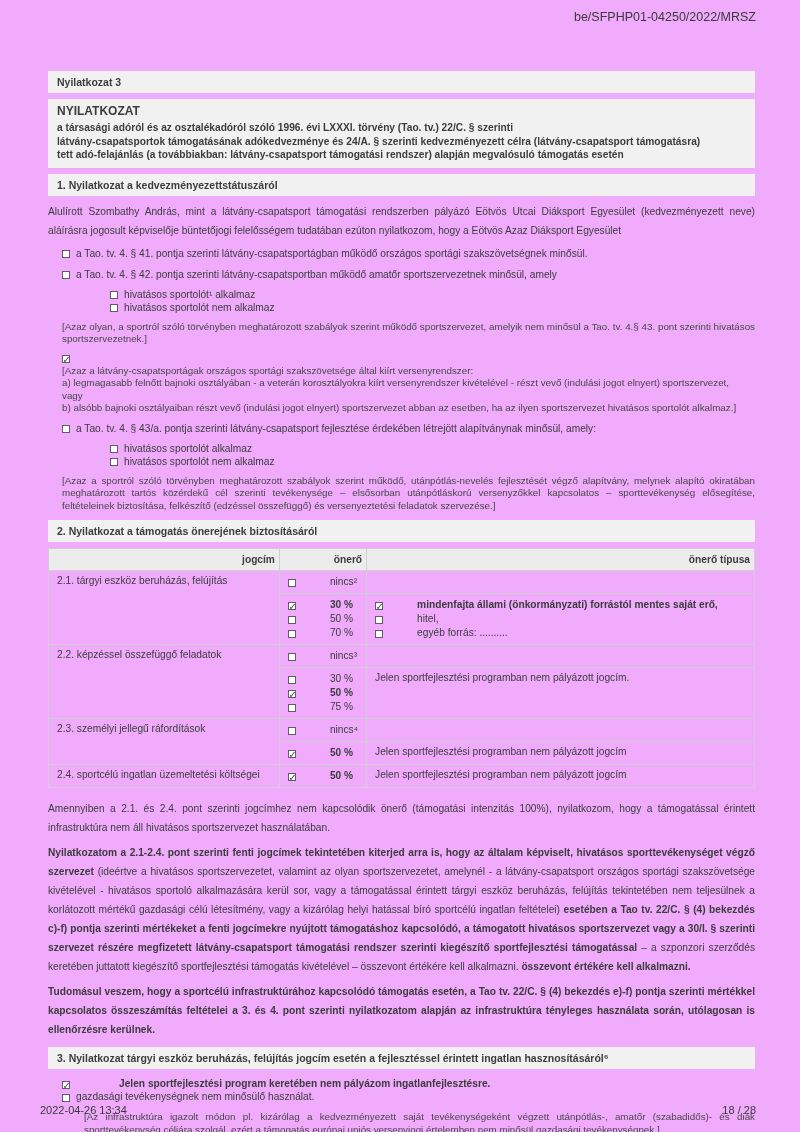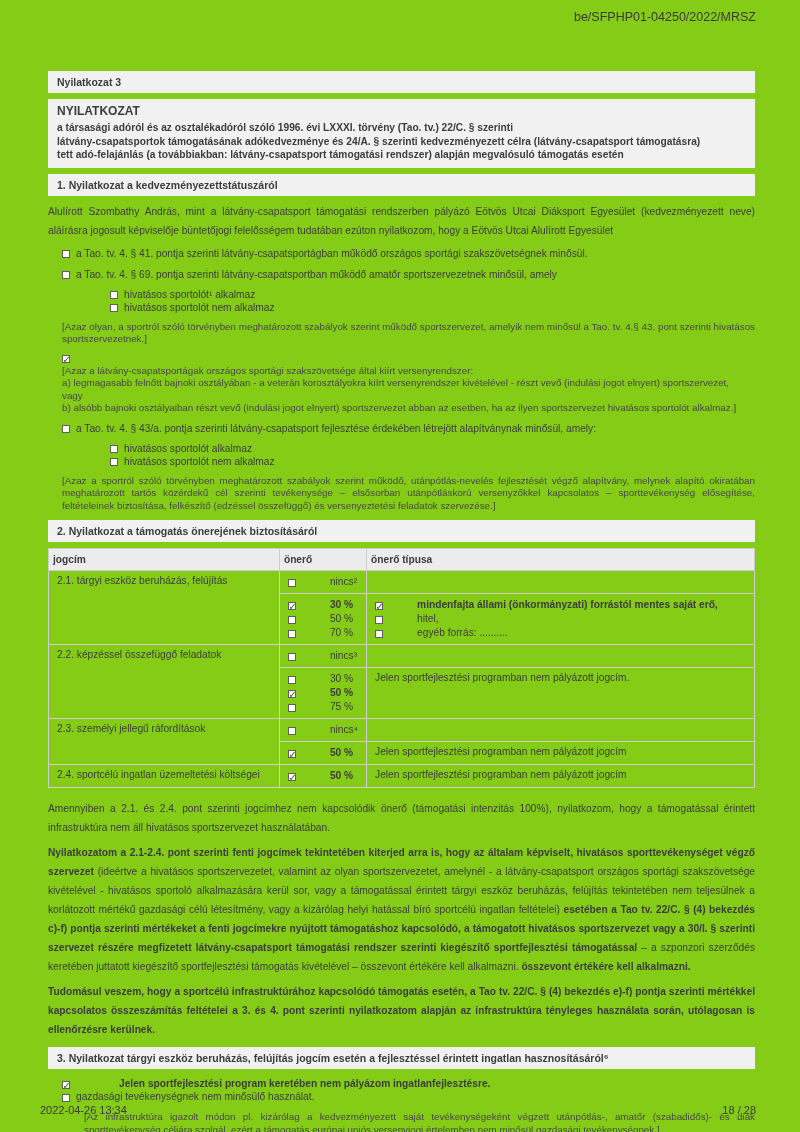--- a/index.html
+++ b/index.html
@@ -1,21 +1,21 @@
 <!DOCTYPE html>
 <html lang="hu"><head>
 <meta charset="utf-8">
 <style>
   * { box-sizing: border-box; margin: 0; padding: 0; }
   html, body { background: #ffffff; }
   .page {
     position: relative;
     width: 800px;
     height: 1132px;
-    background: #84cc16;
+    background: #f0abfc;
     overflow: hidden;
     font-family: "Liberation Sans", "DejaVu Sans", sans-serif;
     color: #3c3c3c;
   }
   .doc-ref {
     position: absolute;
     top: 10px;
     right: 44px;
     font-size: 12.5px;
     color: #3a3a3a;
@@ -82,21 +82,21 @@
     border-collapse: collapse;
     margin: 2px 0 11px 0;
     font-size: 10.2px;
   }
   table.onero th {
     background: #ececec;
     border: 1px solid #cfcfcf;
     font-weight: bold;
     font-size: 10.2px;
     padding: 5px 4px;
-    text-align: left;
+    text-align: right;
     color: #3c3c3c;
   }
   table.onero td {
     border: 1px solid #cfcfcf;
     padding: 4px 8px;
     vertical-align: top;
   }
   table.onero td .opt { line-height: 14px; gap: 28px; }
   col.c1 { width: 34%; }
   col.c2 { width: 9%; }
@@ -127,30 +127,30 @@
 
     <div class="title-block">
       <div class="tb-title">NYILATKOZAT</div>
       <div class="tb-line">a társasági adóról és az osztalékadóról szóló 1996. évi LXXXI. törvény (Tao. tv.) 22/C. § szerinti</div>
       <div class="tb-line">látvány-csapatsportok támogatásának adókedvezménye és 24/A. § szerinti kedvezményezett célra (látvány-csapatsport támogatásra)</div>
       <div class="tb-line">tett adó-felajánlás (a továbbiakban: látvány-csapatsport támogatási rendszer) alapján megvalósuló támogatás esetén</div>
     </div>
 
     <div class="bar">1. Nyilatkozat a kedvezményezettstátuszáról</div>
 
-    <p class="para mb7">Alulírott Szombathy András, mint a látvány-csapatsport támogatási rendszerben pályázó Eötvös Utcai Diáksport Egyesület (kedvezményezett neve) aláírásra jogosult képviselője büntetőjogi felelősségem tudatában ezúton nyilatkozom, hogy a Eötvös Utcai Alulírott Egyesület</p>
+    <p class="para mb7">Alulírott Szombathy András, mint a látvány-csapatsport támogatási rendszerben pályázó Eötvös Utcai Diáksport Egyesület (kedvezményezett neve) aláírásra jogosult képviselője büntetőjogi felelősségem tudatában ezúton nyilatkozom, hogy a Eötvös Azaz Diáksport Egyesület</p>
 
     <div class="opt indent1 mb8">
       <span class="cb"></span>
       <span class="opt-label">a Tao. tv. 4. § 41. pontja szerinti látvány-csapatsportágban működő országos sportági szakszövetségnek minősül.</span>
     </div>
 
     <div class="opt indent1 mb7">
       <span class="cb"></span>
-      <span class="opt-label">a Tao. tv. 4. § 69. pontja szerinti látvány-csapatsportban működő amatőr sportszervezetnek minősül, amely</span>
+      <span class="opt-label">a Tao. tv. 4. § 42. pontja szerinti látvány-csapatsportban működő amatőr sportszervezetnek minősül, amely</span>
     </div>
 
     <div class="opt indent2">
       <span class="cb"></span>
       <span class="opt-label">hivatásos sportolót¹ alkalmaz</span>
     </div>
     <div class="opt indent2 mb7">
       <span class="cb"></span>
       <span class="opt-label">hivatásos sportolót nem alkalmaz</span>
     </div>

